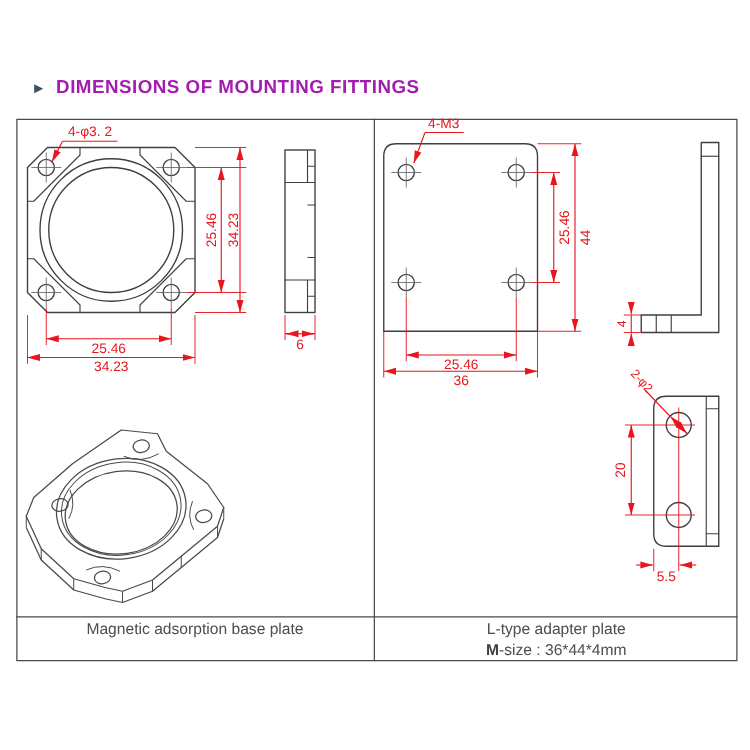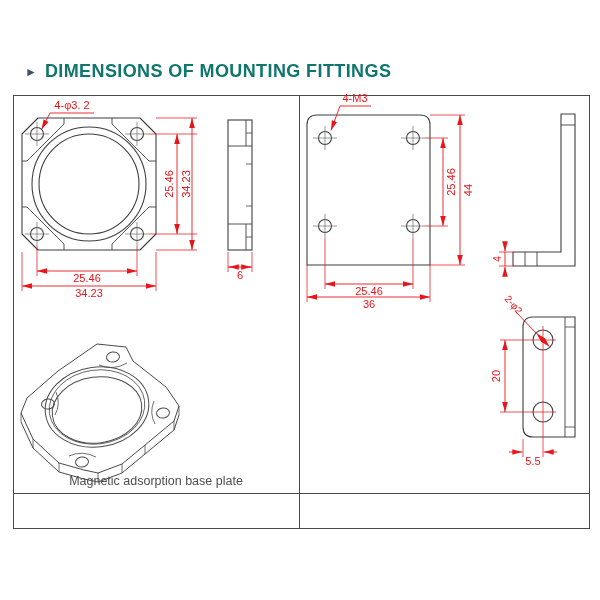--- a/index.html
+++ b/index.html
@@ -1,27 +1,27 @@
 <!DOCTYPE html>
 <html><head>
 <meta charset="utf-8">
 <style>
   html,body{margin:0;padding:0;background:#ffffff;}
   .stage{position:relative;width:600px;height:600px;background:#fff;overflow:hidden;
          font-family:"Liberation Sans","DejaVu Sans",sans-serif;}
   
   .title-row{position:absolute;left:25px;top:61px;display:flex;align-items:center;gap:8px;}
   .tri{color:#3c5164;font-size:12px;line-height:12px;}
-  .title-text{color:#0f766e;font-size:18px;font-weight:700;letter-spacing:.4px;}
+  .title-text{color:#a21caf;font-size:15px;font-weight:700;letter-spacing:.4px;}
   
   .frame{position:absolute;left:13px;top:95px;width:577px;height:434px;border:1px solid #4a4a4a;box-sizing:border-box;}
   .v-div{position:absolute;left:299px;top:95px;width:1px;height:434px;background:#4a4a4a;}
   .h-div{position:absolute;left:13px;top:493px;width:577px;height:1px;background:#4a4a4a;}
   
-  .caption{position:absolute;top:474px;height:32px;display:flex;flex-direction:column;justify-content:space-between;
+  .caption{position:absolute;top:496px;height:32px;display:flex;flex-direction:column;justify-content:space-between;
            align-items:center;color:#4d4d4d;font-size:12.5px;line-height:15px;}
   .caption-left{left:13px;width:286px;}
   .caption-right{left:300px;width:290px;}
   .caption b{font-weight:700;color:#3f3f3f;}
   svg.drawing{position:absolute;left:0;top:0;}
   svg text{font-family:"Liberation Sans","DejaVu Sans",sans-serif;font-size:11px;fill:#e8151c;}
   svg text.small{font-size:10px;}
 </style>
 </head>
 <body>
@@ -32,20 +32,26 @@
     <span class="tri">►</span>
     <span class="title-text">DIMENSIONS OF MOUNTING FITTINGS</span>
   </div>
 
   <div class="frame"></div>
   <div class="v-div"></div>
   <div class="h-div"></div>
 
   <div class="caption caption-left">
     <div>Magnetic adsorption base plate</div>
+  </div>
+  <div class="caption caption-right">
+    <div>L-type adapter plate</div>
+    <div>
+      <b>M</b><span>-size : 36*44*4mm</span>
+    </div>
   </div>
 
   <svg class="drawing" width="600" height="600" viewBox="0 0 600 600">
     <defs>
       <marker id="arr" viewBox="0 0 10 8" refX="10" refY="4" markerWidth="10" markerHeight="8" orient="auto-start-reverse" markerUnits="userSpaceOnUse">
         <path d="M0,1.2 L10,4 L0,6.8 Z" fill="#e8151c"></path>
       </marker>
     </defs>
 
     <g stroke="#3f3f3f" fill="none" stroke-width="1.1" stroke-linejoin="round">

